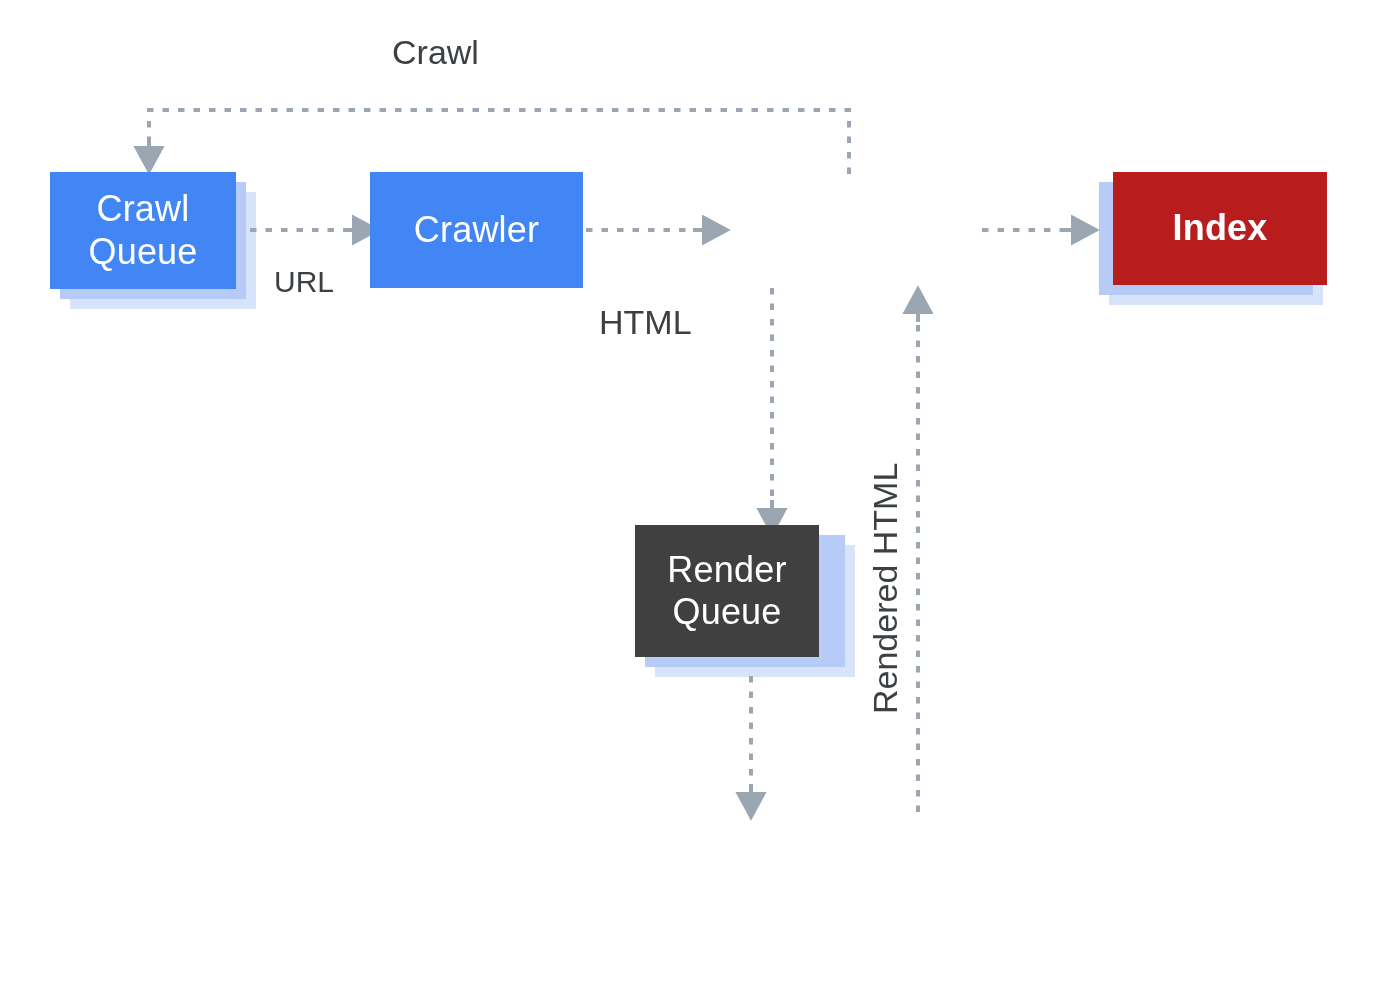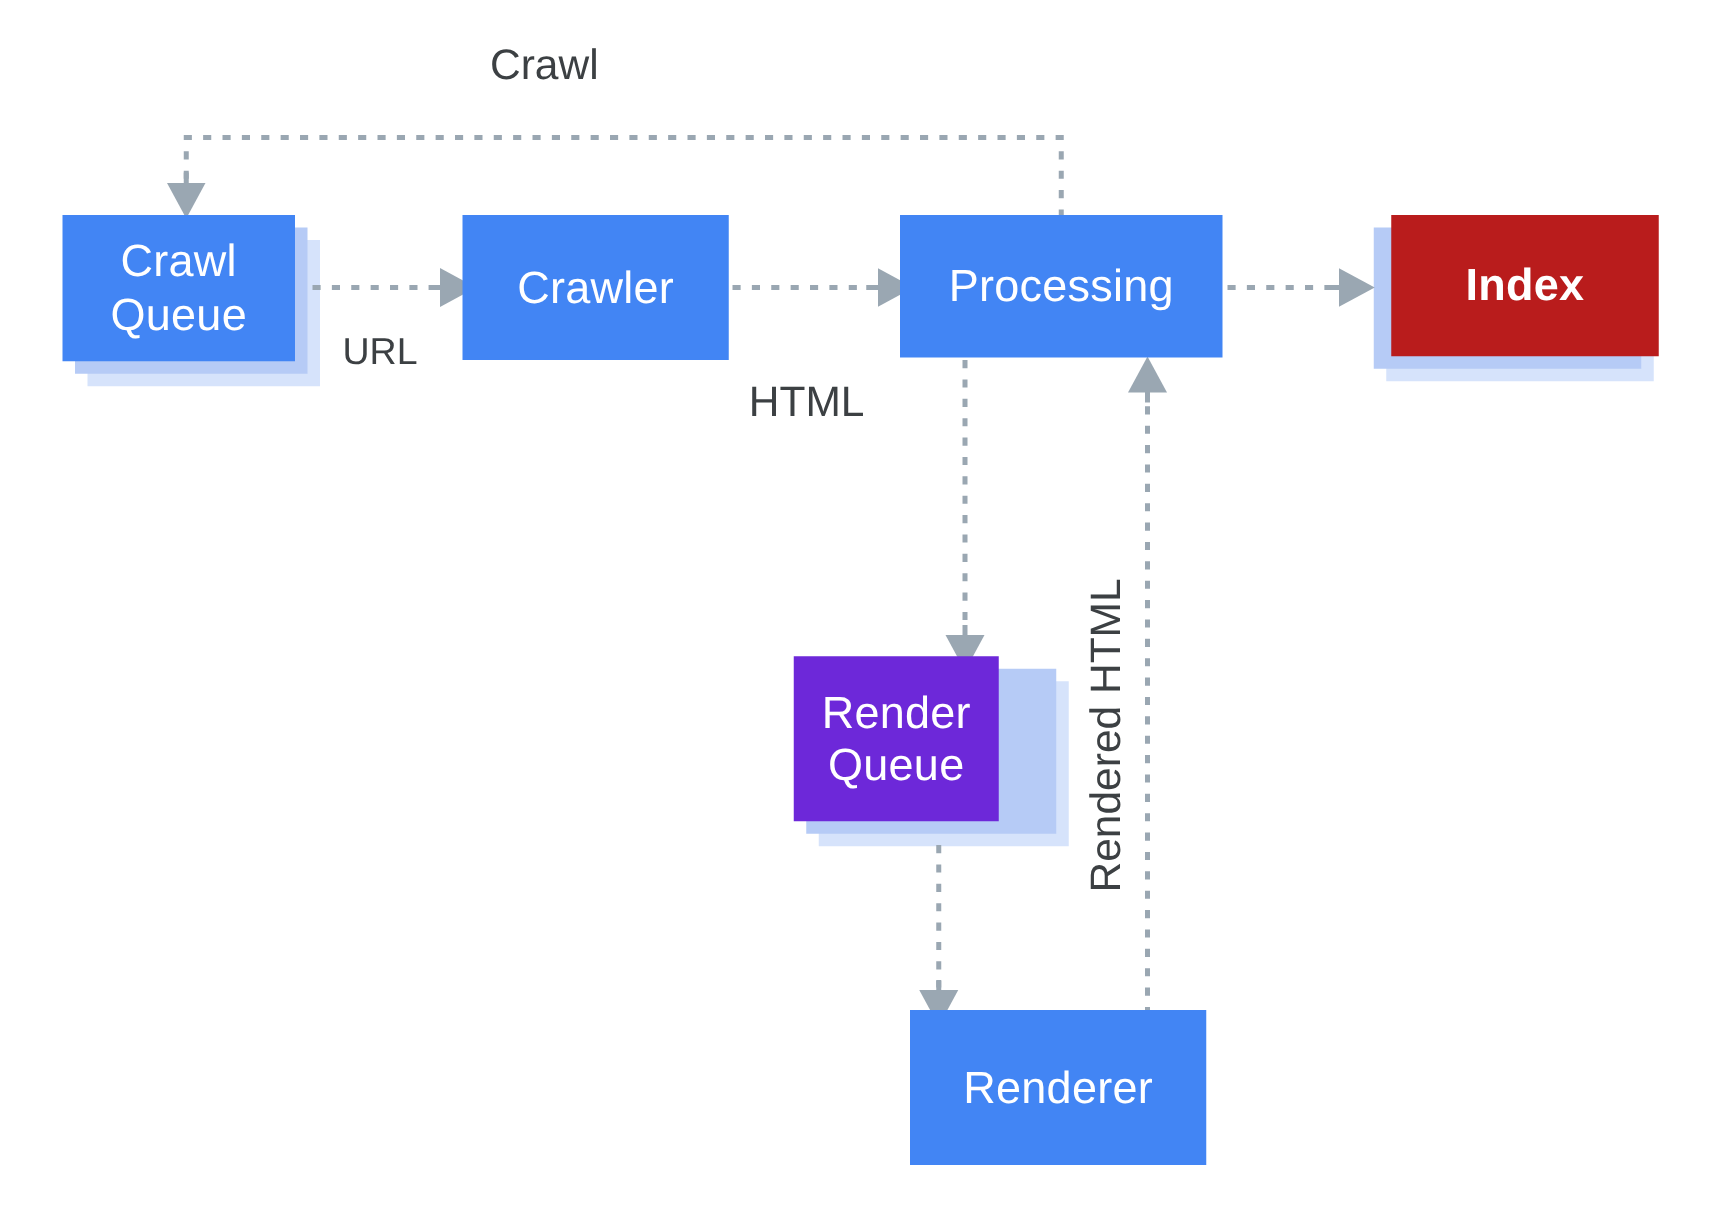--- a/index.html
+++ b/index.html
@@ -116,42 +116,36 @@
     <span style="display:block;">
       <span style="display:block;">Crawl</span>
       <span style="display:block;">Queue</span>
     </span>
   </div>
 
   <div class="node" style="left:370px; top:172px; width:213px; height:116px; background:#4285f4; font-size:36px;text-align:right;">
     <span>Crawler</span>
   </div>
 
-  <div class="node" style="left:720px; top:172px; width:258px; height:114px; background:#4285f4; font-size:36px;">
-    <span>Processing</span>
-  </div>
 
   <div class="node-shadow outer" style="left:1109px; top:192px; width:214px; height:113px; background:#d6e3fb;"></div>
   <div class="node-shadow" style="left:1099px; top:182px; width:214px; height:113px; background:#b6cbf6;"></div>
   <div class="node" style="left:1113px; top:172px; width:214px; height:113px; background:#b91c1c; font-size:36px;font-weight:bold;">
     <span>Index</span>
   </div>
 
   <div class="node-shadow outer" style="left:655px; top:545px; width:200px; height:132px; background:#d6e3fb;"></div>
   <div class="node-shadow" style="left:645px; top:535px; width:200px; height:132px; background:#b6cbf6;"></div>
-  <div class="node" style="left:635px; top:525px; width:164px; height:132px; background:#6d28d9; font-size:36px;">
+  <div class="node" style="left:635px; top:525px; width:184px; height:132px; background:#404040; font-size:36px;">
     <span style="display:block;">
       <span style="display:block;">Render</span>
       <span style="display:block;">Queue</span>
     </span>
   </div>
 
-  <div class="node" style="left:728px; top:808px; width:237px; height:124px; background:#4285f4; font-size:36px;">
-    <span>Renderer</span>
-  </div>
 
   <div class="edge-label" style="left:392px; top:33px; font-size:34px;">Crawl</div>
 
   <div class="edge-label" style="left:274px; top:265px; font-size:30px;">URL</div>
 
   <div class="edge-label" style="left:599px; top:265px; font-size:34px;margin-top:38px;">HTML</div>
 
   <div class="edge-label vertical" style="left:866px; top:714px; font-size:34px;">Rendered HTML</div>
 
 </div>

